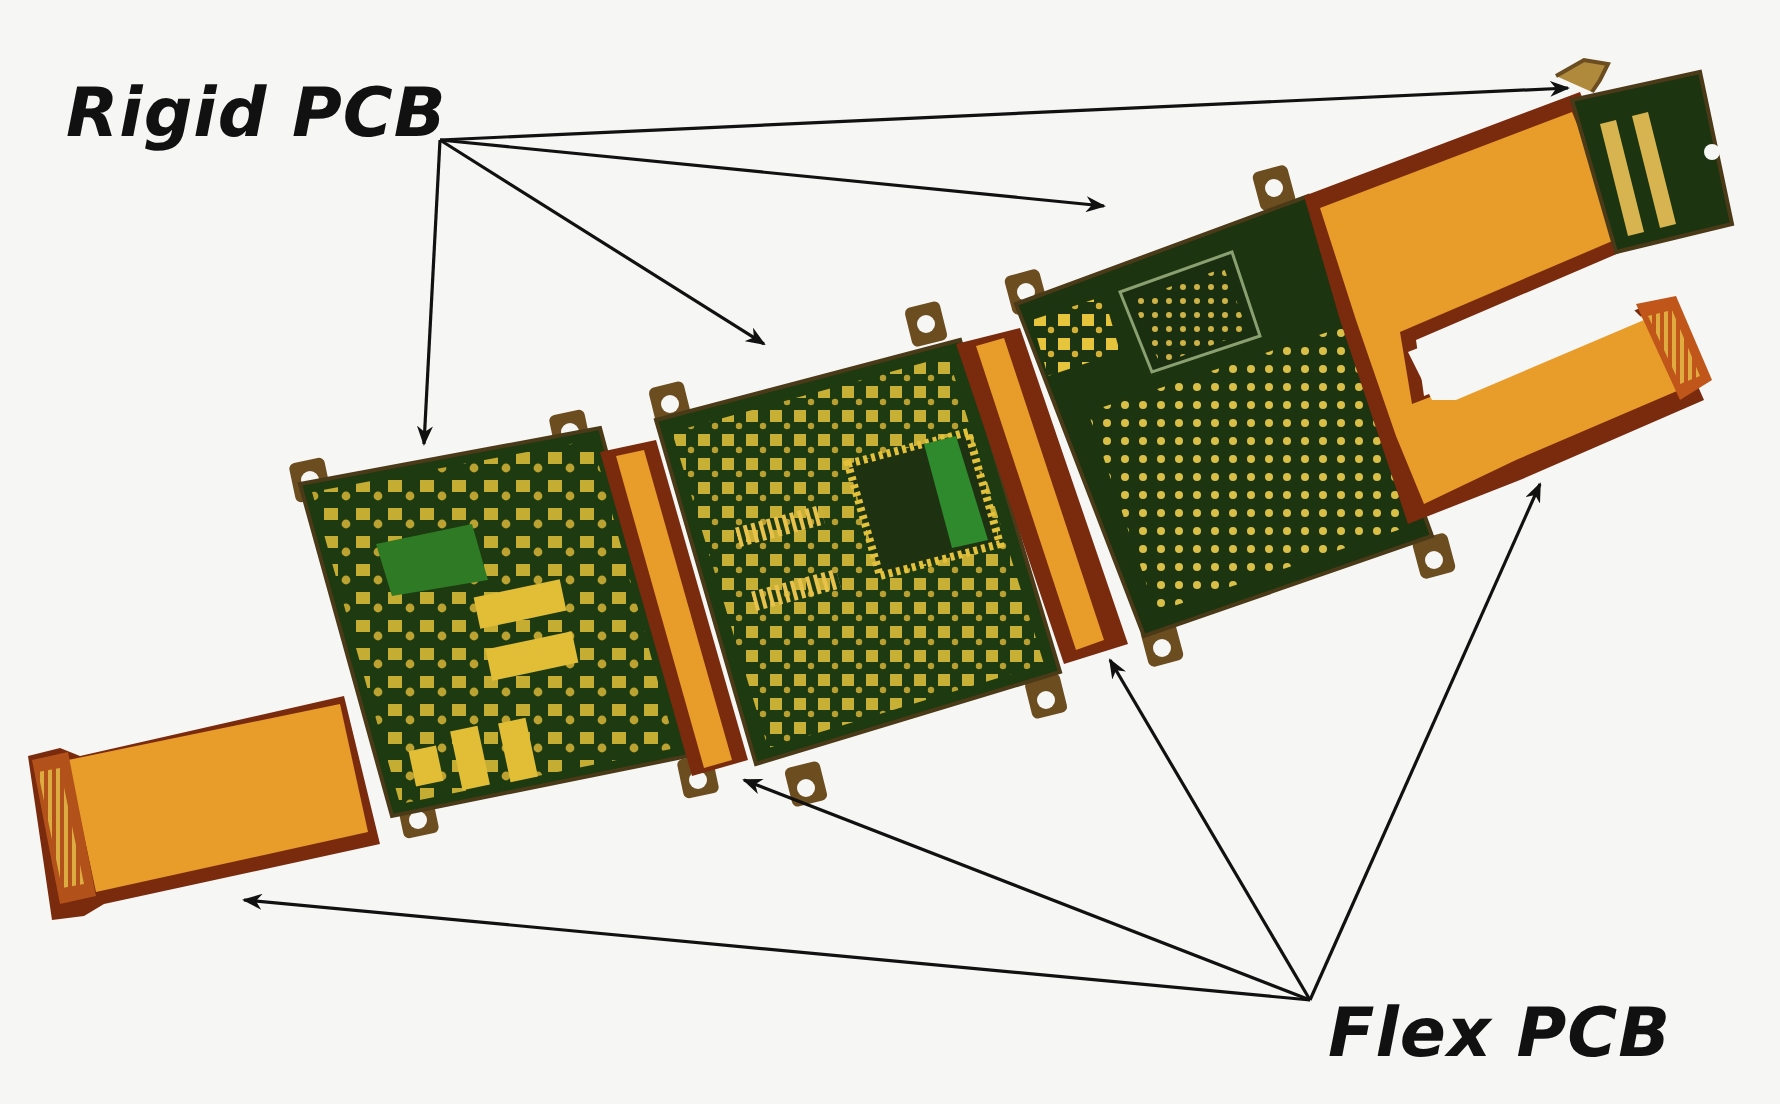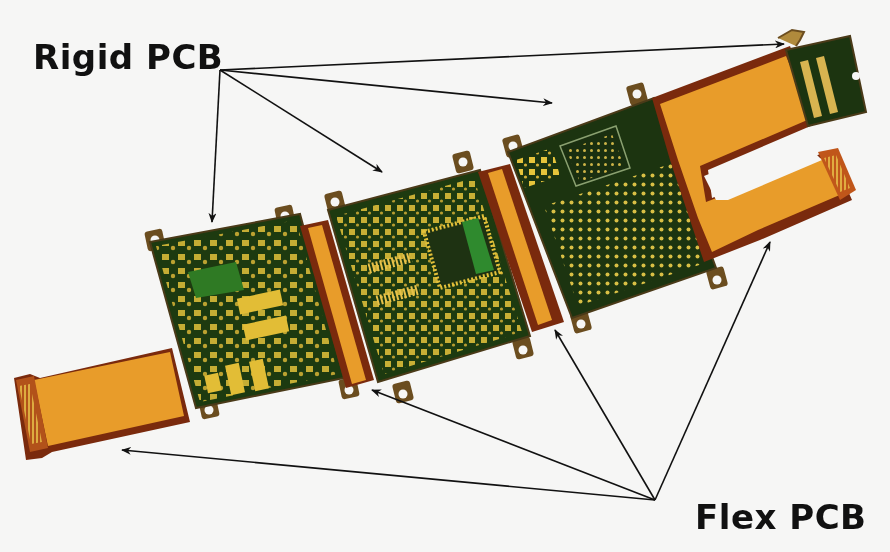--- a/index.html
+++ b/index.html
@@ -1,20 +1,20 @@
 <!DOCTYPE html>
 <html><head>
 <meta charset="utf-8">
 <style>
   html,body{margin:0;padding:0;}
   body{width:890px;height:552px;background:#f6f6f5;overflow:hidden;position:relative;font-family:"DejaVu Sans",sans-serif;}
   #stage{position:absolute;left:0;top:0;width:890px;height:552px;}
-  .label{position:absolute;font-family:"DejaVu Sans",sans-serif;font-weight:bold;color:#111;font-size:34px;letter-spacing:0.5px;line-height:1;}
+  .label{position:absolute;font-family:"DejaVu Sans",sans-serif;font-weight:bold;color:#111;font-size:34px;letter-spacing:0.5px;line-height:1;font-style:italic;}
   #rigid-label{left:33px;top:40px;}
-  #flex-label{left:695px;top:500px;}
+  #flex-label{left:664px;top:500px;}
   svg{position:absolute;left:0;top:0;}
 </style>
 </head>
 <body>
 
 <div id="stage">
 
 <svg width="890" height="552" viewBox="0 0 890 552">
   <defs>
     <marker id="ah" markerWidth="10" markerHeight="8" refX="9" refY="4" orient="auto" markerUnits="userSpaceOnUse">

